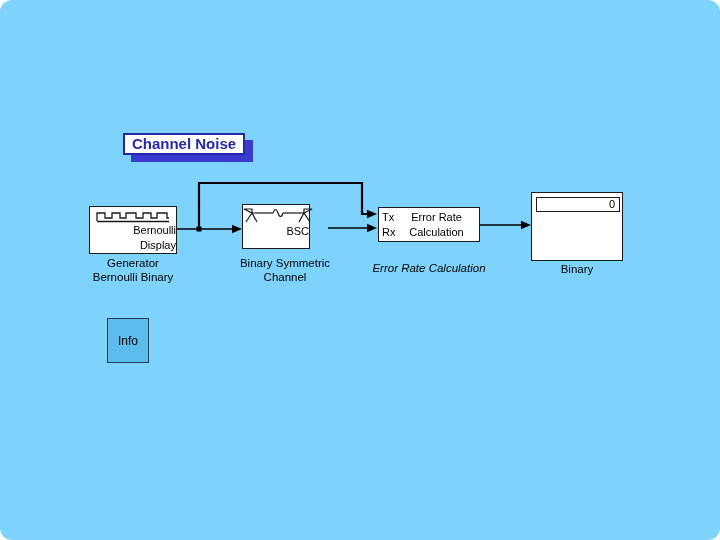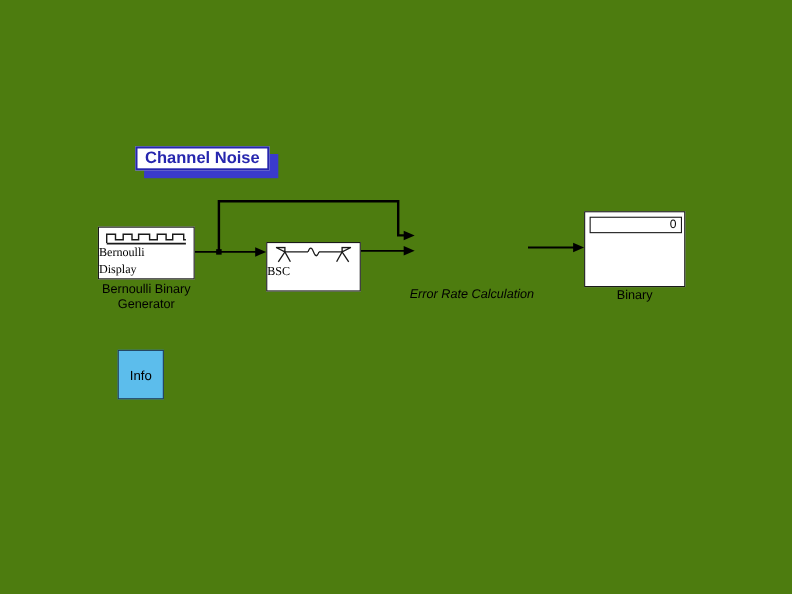--- a/index.html
+++ b/index.html
@@ -1,35 +1,35 @@
 <!DOCTYPE html>
 <html><head>
 <meta charset="utf-8">
 <style>
   html,body{margin:0;padding:0;background:#fff;}
   #canvas{
-    position:relative;width:720px;height:540px;background:#4d7c0f;
-    font-family:"Liberation Sans",sans-serif;color:#000;overflow:hidden;
+    position:relative;width:720px;height:540px;background:#7dd3fc;
+    font-family:"Liberation Sans",sans-serif;color:#000;overflow:hidden;border-radius:12px;
   }
   
   .title-box{
     position:absolute;left:123px;top:133px;width:122px;height:22px;
     box-sizing:border-box;border:2px solid #2626AE;background:#fff;
     color:#2626AE;font-weight:bold;font-size:15px;text-align:center;
     line-height:18px;box-shadow:8px 7px 0 0 #3A3ACC;white-space:nowrap;
   }
   
   .block{
     position:absolute;box-sizing:border-box;background:#fff;
     border:1.5px solid #1a1a1a;
   }
   .icon-row{display:block;margin:3px auto 0 auto;}
-  .blk-text{font-size:11px;line-height:15px;text-align:left;white-space:nowrap;font-family:Liberation Serif, serif;}
+  .blk-text{font-size:11px;line-height:15px;text-align:right;white-space:nowrap;}
   #bernoulli{left:89px;top:206px;width:88px;height:48px;}
-  #bsc{left:242px;top:220px;width:86px;height:45px;}
+  #bsc{left:242px;top:204px;width:68px;height:45px;}
   #erc{left:378px;top:207px;width:102px;height:35px;padding-top:2px;}
   .erc-row{display:flex;height:15px;font-size:11px;line-height:15px;}
   .erc-port{margin-left:3px;width:20px;text-align:left;}
   .erc-center{flex:1;text-align:center;padding-right:8px;white-space:nowrap;}
   #display-block{left:531px;top:192px;width:92px;height:69px;}
   .display-field{
     position:absolute;left:4px;top:4px;width:78px;height:13px;
     border:1.5px solid #1a1a1a;font-size:11px;line-height:13px;
     text-align:right;padding-right:4px;
   }
@@ -79,39 +79,53 @@
 
   <div id="bernoulli" class="block">
     <svg class="icon-row" width="74" height="13" viewBox="0 0 74 13">
       <path d="M1,11 L1,3 H9 V8 H16 V3 H24 V8 H30 V3 H40 V8 H47 V3 H55 V8 H61 V3 H71 V8 H73" fill="none" stroke="#1a1a1a" stroke-width="1.3"></path>
       <line x1="1" y1="11.5" x2="73" y2="11.5" stroke="#1a1a1a" stroke-width="1.5"></line>
     </svg>
     <div class="blk-text">Bernoulli</div>
     <div class="blk-text">Display</div>
   </div>
   <div class="blk-label" id="lbl-bernoulli">
+    <div>Generator</div>
     <div>Bernoulli Binary</div>
-    <div>Generator</div>
   </div>
 
   <div id="bsc" class="block">
     <svg class="icon-row" width="70" height="16" viewBox="0 0 70 16">
       <g fill="none" stroke="#1a1a1a" stroke-width="1.2">
         <path d="M3,14 L9,5 L14,14"></path>
         <path d="M9,5 L1,1 L9,1 Z"></path>
         <path d="M56,14 L61,5 L67,14"></path>
         <path d="M61,5 L69,1 L61,1 Z"></path>
         <path d="M9,5 H30"></path>
         <path d="M30,5 q2.5,-7 5,0 q2.5,7 5,0"></path>
         <path d="M40,5 H61"></path>
       </g>
     </svg>
     <div class="blk-text">BSC</div>
   </div>
+  <div class="blk-label" id="lbl-bsc">
+    <div>Binary Symmetric</div>
+    <div>Channel</div>
+  </div>
 
+  <div id="erc" class="block">
+    <div class="erc-row">
+      <span class="erc-port">Tx</span>
+      <span class="erc-center">Error Rate</span>
+    </div>
+    <div class="erc-row">
+      <span class="erc-port">Rx</span>
+      <span class="erc-center">Calculation</span>
+    </div>
+  </div>
   <div class="blk-label" id="lbl-erc">
     <div>Error Rate Calculation</div>
   </div>
 
   <div id="display-block" class="block">
     <div class="display-field">
       <span>0</span>
     </div>
   </div>
   <div class="blk-label" id="lbl-display">

